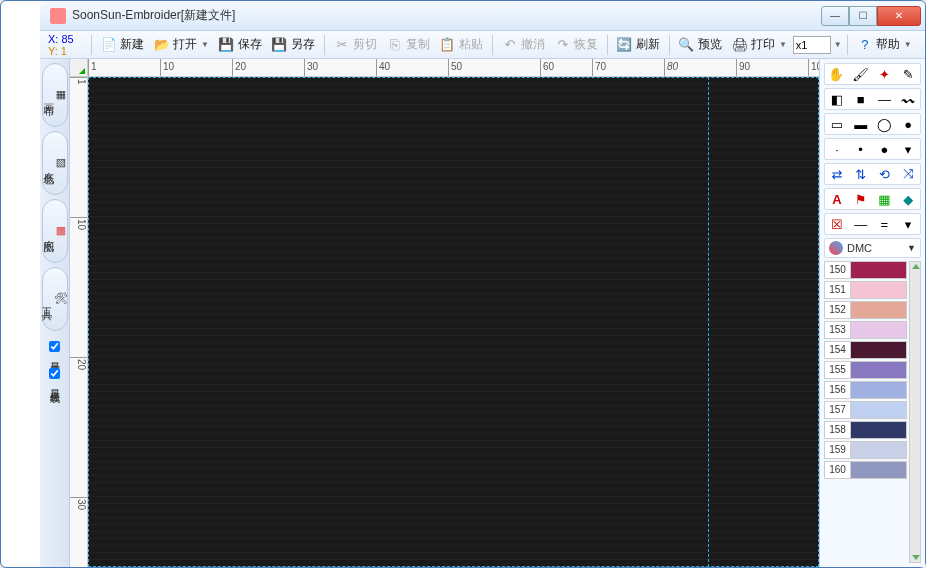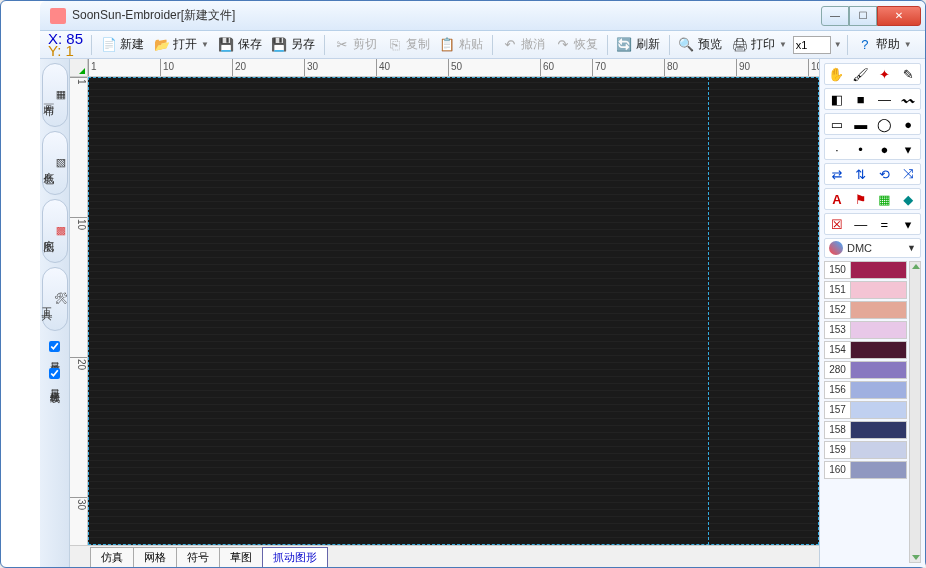--- a/index.html
+++ b/index.html
@@ -11,21 +11,21 @@
 .winbtns { display: flex; gap: 0; }
 .winbtn { width: 28px; height: 20px; border: 1px solid #8aa; background: linear-gradient(#eef6ff,#d4e6f8); display:flex;align-items:center;justify-content:center;font-size:10px;color:#444; }
 .winbtn.min{border-radius:3px 0 0 3px;}
 .winbtn.close { background: linear-gradient(#f27b6a,#d94530); color:#fff; border-radius:0 3px 3px 0;border-color:#c0392b; width:44px;}
 .toolbar { height: 28px; background: linear-gradient(#f8fbff,#e8f0fa); border-bottom: 1px solid #c4d4e8; display: flex; align-items: center; padding: 0 6px; gap: 2px; }
 .tbtn { height: 22px; padding: 0 4px; display: flex; align-items: center; gap: 3px; cursor: pointer; border-radius: 3px; font-size: 12px; color: #222; }
 .tbtn.disabled { color: #aaa; }
 .tbtn .ico { width: 16px; height: 16px; display:inline-flex;align-items:center;justify-content:center;font-size:13px; }
 .tdrop { font-size: 8px; color: #666; margin-left: 1px; }
 .tsep { width: 1px; height: 20px; background: #c0d0e0; margin: 0 3px; }
-.coords { width: 40px; font-size: 15px; line-height: 12px; color: #00a; padding-left:2px;}
+.coords { width: 40px; font-size: 11px; line-height: 12px; color: #00a; padding-left:2px;}
 .coords .x { color: #00c; }
 .coords .y { color: #c80; }
 .zoominput { width: 38px; height: 18px; border: 1px solid #aaa; font-size: 11px; padding: 0 2px; }
 .body { display: flex; height: calc(100% - 58px); }
 .leftpanel { width: 30px; background: linear-gradient(90deg,#e8f0fa,#d8e4f2); border-right: 1px solid #c0d0e0; display: flex; flex-direction: column; align-items: center; padding-top: 4px; gap: 4px; }
 .ltab { width: 26px; height: 64px; background: linear-gradient(#f4f8ff,#dae6f4); border: 1px solid #b8c8dc; border-radius: 13px; display: flex; flex-direction: column; align-items: center; justify-content: center; font-size: 11px; color: #333; writing-mode: vertical-rl; text-orientation: upright; letter-spacing: 2px; cursor: pointer; padding-top:4px;}
 .ltab .ltico { width: 16px; height: 16px; margin-bottom: 3px; writing-mode:horizontal-tb;}
 .lcheck { font-size: 10px; writing-mode: vertical-rl; text-orientation: upright; margin-top: 6px; display:flex;align-items:center;gap:2px;color:#333;letter-spacing:1px;}
 .lcheck input{width:11px;height:11px;}
 .center { flex: 1; display: flex; flex-direction: column; position: relative; }
@@ -177,43 +177,36 @@
         <div class="rcorner"></div>
         <div class="hruler" id="hruler">
             <div class="tick" style="left: 0px;">1</div>
             <div class="tick" style="left: 72px;">10</div>
             <div class="tick" style="left: 144px;">20</div>
             <div class="tick" style="left: 216px;">30</div>
             <div class="tick" style="left: 288px;">40</div>
             <div class="tick" style="left: 360px;">50</div>
             <div class="tick" style="left: 452px;">60</div>
             <div class="tick" style="left: 504px;">70</div>
-            <div class="tick" style="left: 576px;">80</div>
+            <div class="tick" style="left: 576px; font-style: italic;">80</div>
             <div class="tick" style="left: 648px;">90</div>
             <div class="tick" style="left: 720px;">100</div>
           </div>
       </div>
       <div class="canvaswrap">
         <div class="vruler" id="vruler">
             <div class="tick" style="top: 0px;">1</div>
             <div class="tick" style="top: 140px;">10</div>
             <div class="tick" style="top: 280px;">20</div>
             <div class="tick" style="top: 420px;">30</div>
           </div>
         <div class="canvas">
           <div class="vline"></div>
         </div>
       </div>
-      <div class="bottomtabs" id="btabs">
-          <div class="btab">仿真</div>
-          <div class="btab">网格</div>
-          <div class="btab">符号</div>
-          <div class="btab">草图</div>
-          <div class="btab active">抓动图形</div>
-        </div>
     </div>
 
     <div class="rightpanel">
       <div class="toolrow">
         <span class="ti">✋</span>
         <span class="ti">🖌</span>
         <span class="ti" style="color:#c00">✦</span>
         <span class="ti">✎</span>
       </div>
       <div class="toolrow">
@@ -273,21 +266,21 @@
             </div>
             <div class="swatch">
               <span class="num">153</span>
               <span class="col" style="background:#e8c8e8"></span>
             </div>
             <div class="swatch">
               <span class="num">154</span>
               <span class="col" style="background:#4a1830"></span>
             </div>
             <div class="swatch">
-              <span class="num">280</span>
+              <span class="num">155</span>
               <span class="col" style="background:#8878c0"></span>
             </div>
             <div class="swatch">
               <span class="num">156</span>
               <span class="col" style="background:#a0b0e0"></span>
             </div>
             <div class="swatch">
               <span class="num">157</span>
               <span class="col" style="background:#c0d0f0"></span>
             </div>

